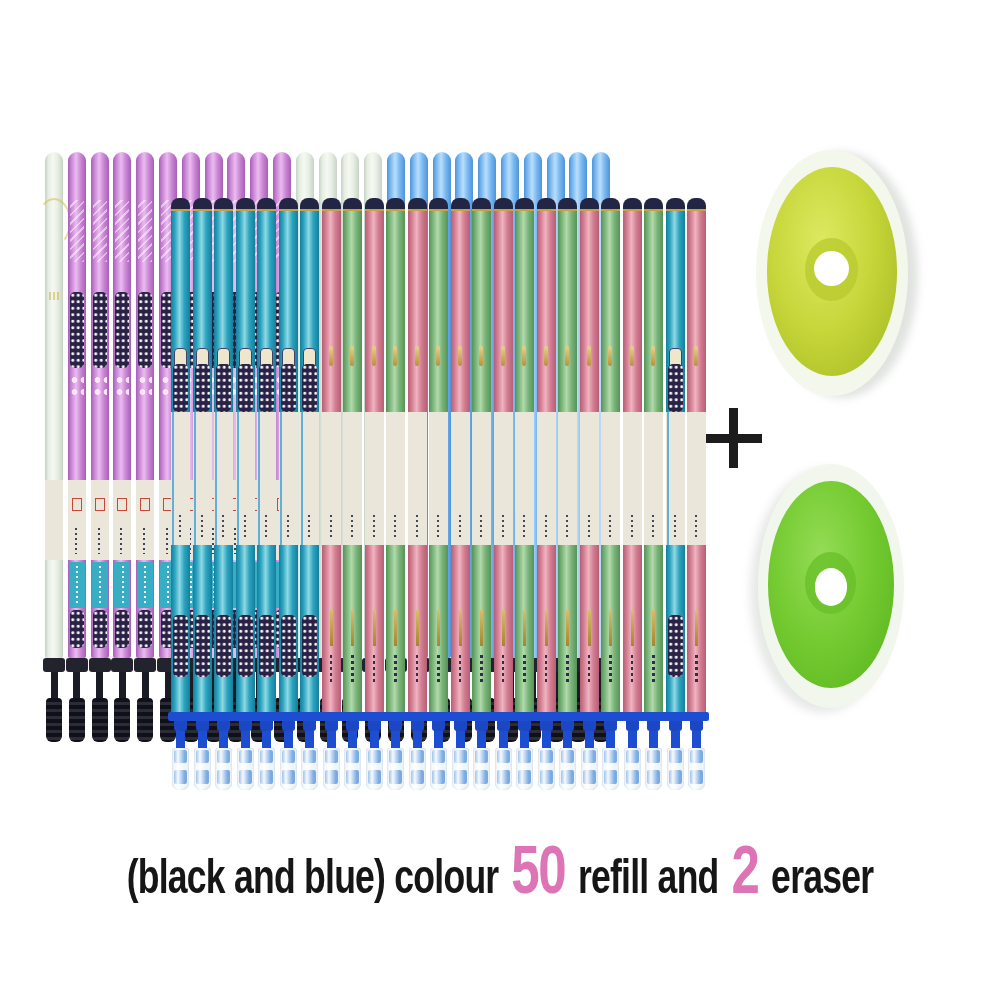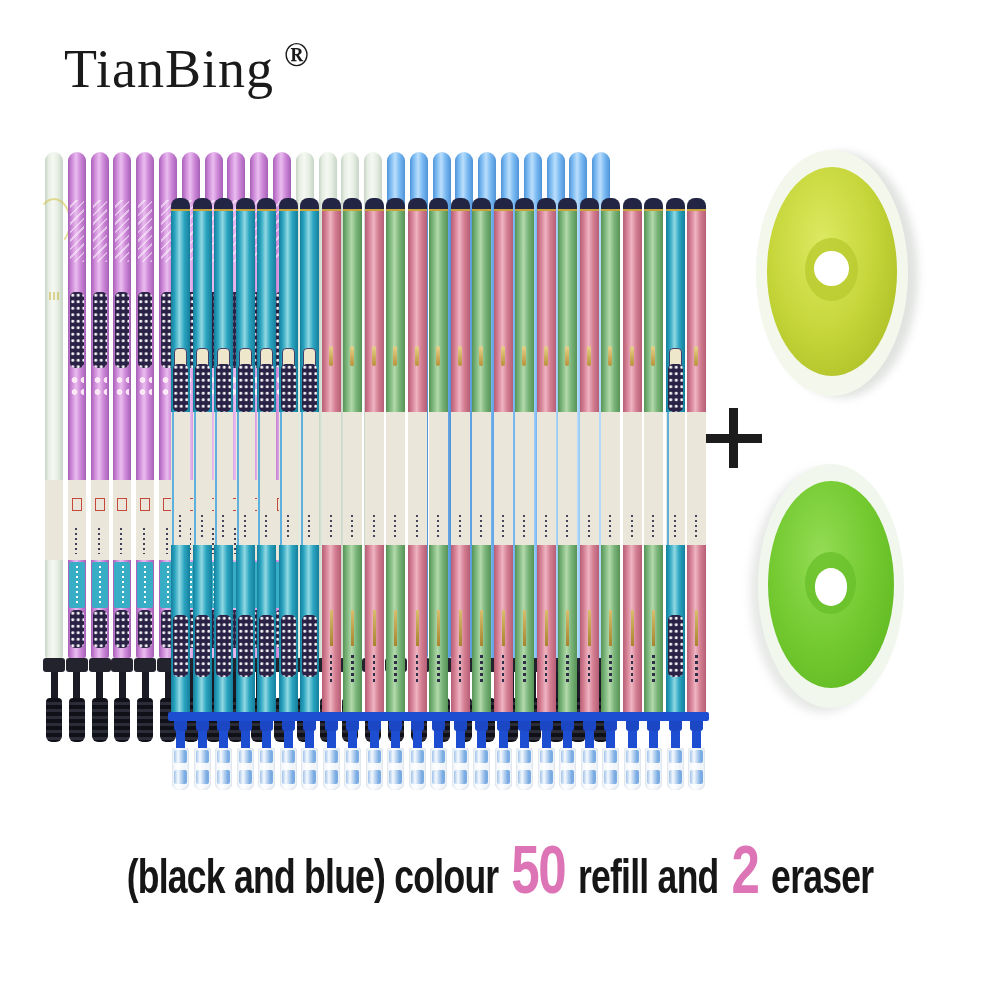--- a/index.html
+++ b/index.html
@@ -41,23 +41,20 @@
            justify-content:center;align-items:baseline;white-space:pre;
            transform:scaleX(.74);font-weight:bold;}
   .seg-text{font-size:48px;letter-spacing:-1px;}
   .seg-highlight{font-size:69px;letter-spacing:-2px;margin:0 5px;}
 </style>
 </head>
 <body>
 
 <div class="stage">
 
-  <div class="brand">
-    <span class="brand-name">TianBing</span><span class="brand-mark">®</span>
-  </div>
 
   <div class="pens-back">
       <div class="pen" style="position: absolute; left: 45px; top: 152px; width: 18px; height: 590px;">
         <div style="position: absolute; top: 0px; left: 0px; right: 0px; height: 506px; background: linear-gradient(90deg, rgb(198, 212, 198) 0%, rgb(231, 238, 227) 20%, rgb(245, 249, 242) 45%, rgb(231, 238, 227) 70%, rgb(198, 212, 198) 100%); border-radius: 9px 9px 2px 2px;">
           <div style="position: absolute; top: 46px; left: -8px; width: 30px; height: 44px; border-width: 2px; border-style: solid; border-color: rgba(210, 195, 70, 0.55) rgba(210, 195, 70, 0.55) rgba(0, 0, 0, 0) rgba(0, 0, 0, 0); border-image: initial; border-radius: 50%;"></div>
           <div style="position: absolute; top: 140px; left: 4px; width: 10px; height: 8px; background: repeating-linear-gradient(90deg, rgba(200, 190, 80, 0.6) 0px, rgba(200, 190, 80, 0.6) 2px, rgba(0, 0, 0, 0) 2px, rgba(0, 0, 0, 0) 4px);"></div>
           <div style="position: absolute; top: 328px; left: 0px; right: 0px; height: 80px; background: rgb(234, 230, 218);"></div>
         </div>
         <div style="position: absolute; top: 506px; left: -2px; width: 22px; height: 14px; background: rgb(35, 35, 46); border-radius: 3px;"></div>
         <div style="position: absolute; top: 520px; left: 5.5px; width: 7px; height: 26px; background: rgb(27, 27, 37);"></div>

